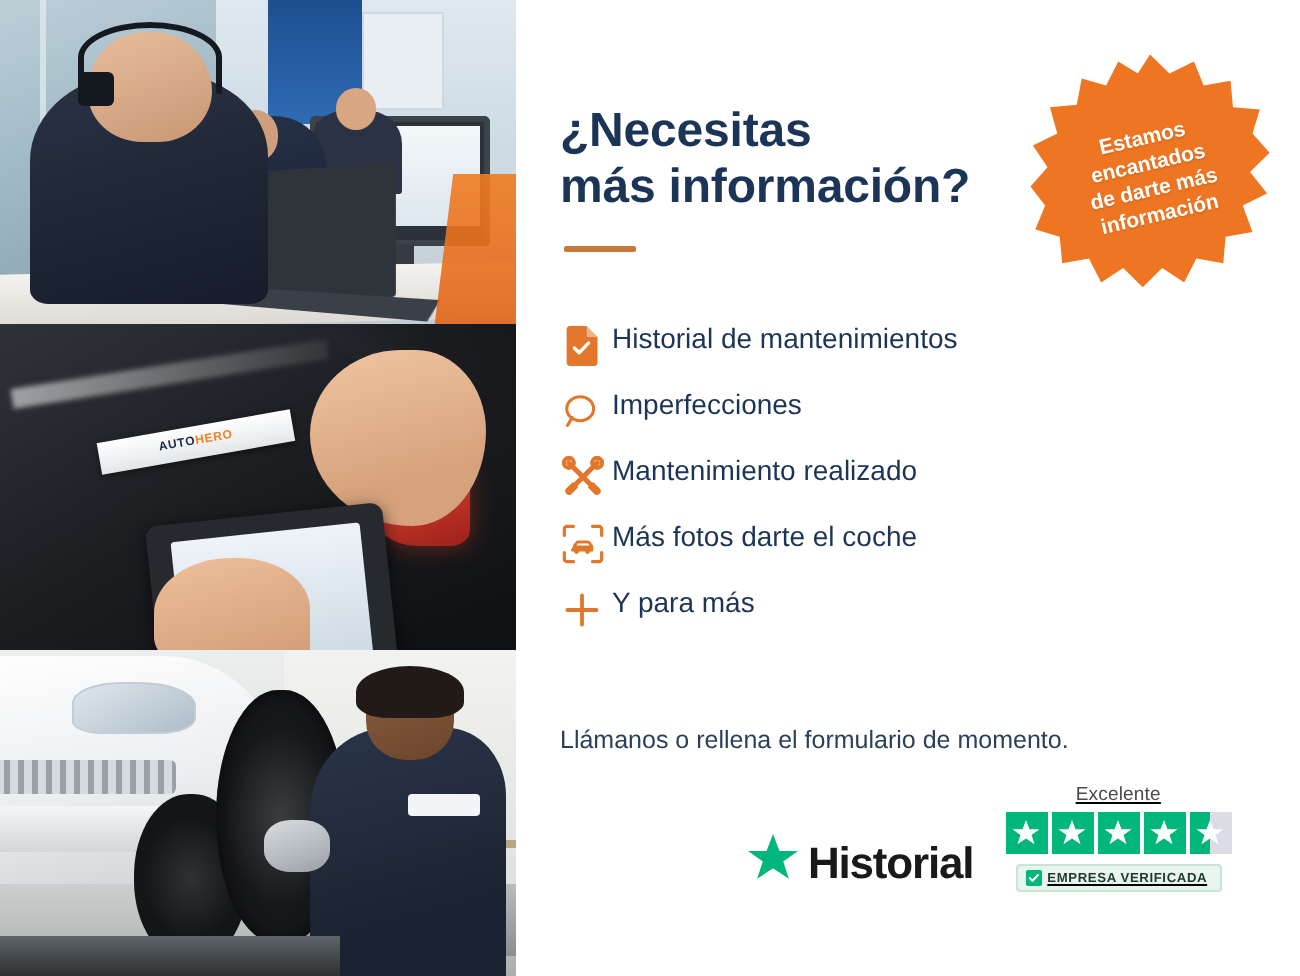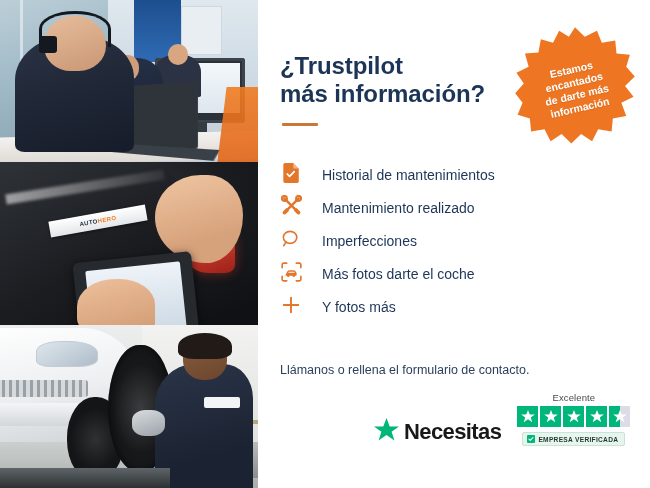--- a/index.html
+++ b/index.html
@@ -317,22 +317,22 @@
 
   
   .features {
     margin-top: 36px;
     display: flex;
     flex-direction: column;
     gap: 11px;
   }
   .feature {
     display: flex;
-    align-items: flex-end;
-    gap: 20px;
+    align-items: flex-start;
+    gap: 4px;
   }
   .feature-icon {
     width: 22px; height: 22px;
     flex: 0 0 22px;
     display: flex; align-items: center; justify-content: center;
     color: #e2762a;
   }
   .feature-label {
     font-size: 14px;
     color: #1c3557;
@@ -355,21 +355,21 @@
     bottom: 42px;
     display: flex;
     align-items: flex-end;
     gap: 16px;
   }
   .tp-logo { display:flex; align-items:center; gap:5px; }
   .tp-word {
     font-size: 22px; font-weight: 700;
     color: #191919; letter-spacing: -0.6px;
   }
-  .tp-right { display:flex; flex-direction:column; align-items:center; gap:3px; }
+  .tp-right { display:flex; flex-direction:column; align-items:center; gap:3px;text-decoration:underline; }
   .tp-excelente {
     font-size: 9.5px; color: #4a4a4a; letter-spacing: .1px;
   }
   .tp-stars { display:flex; gap:2px; }
   .tp-star {
     width: 21px; height: 21px;
     background: #00b67a;
     display:flex; align-items:center; justify-content:center;
     position: relative;
   }
@@ -473,66 +473,66 @@
         <div class="badge-text">
           <div>Estamos</div>
           <div>encantados</div>
           <div>de darte más</div>
           <div>información</div>
         </div>
       </div>
     </div>
 
     <h1 class="headline">
-      <span>¿Trustpilot</span><br>
+      <span>¿Necesitas</span><br>
       <span>más información?</span>
     </h1>
     <div class="rule"></div>
 
     <div class="features">
 
       <div class="feature">
         <span class="feature-icon">
           <svg width="17" height="20" viewBox="0 0 18 22" aria-hidden="true">
             <path fill="#e2762a" d="M2 0h9l6 6v14a2 2 0 0 1-2 2H2a2 2 0 0 1-2-2V2a2 2 0 0 1 2-2z"></path>
             <path fill="#ffffff" opacity=".45" d="M11 0l6 6h-6z"></path>
             <path d="M4.3 12.1l2.6 2.6 5.1-5.3" stroke="#ffffff" stroke-width="1.9" fill="none" stroke-linecap="round" stroke-linejoin="round"></path>
           </svg>
         </span>
         <span class="feature-label">Historial de mantenimientos</span>
+      </div>
+
+      <div class="feature">
+        <span class="feature-icon">
+          <svg width="20" height="20" viewBox="0 0 22 22" fill="none" aria-hidden="true">
+            <ellipse cx="10" cy="9.2" rx="7.4" ry="6.6" stroke="#e2762a" stroke-width="1.7"></ellipse>
+            <path d="M5.6 14.1 L3.0 18.4" stroke="#e2762a" stroke-width="1.7" stroke-linecap="round"></path>
+          </svg>
+        </span>
+        <span class="feature-label">Imperfecciones</span>
       </div>
 
       <div class="feature">
         <span class="feature-icon">
           <svg width="21" height="21" viewBox="0 0 22 22" aria-hidden="true">
             <g stroke="#e2762a" stroke-width="2.6" stroke-linecap="round">
               <path d="M3.5 3.5 L16 16"></path>
               <path d="M18.5 3.5 L6 16"></path>
             </g>
             <path fill="#e2762a" d="M16.3 13.6l3.6 3.6a2 2 0 0 1-2.8 2.8l-3.6-3.6z"></path>
             <path fill="#e2762a" d="M5.7 13.6L2.1 17.2a2 2 0 0 0 2.8 2.8l3.6-3.6z"></path>
             <circle cx="3.6" cy="3.6" r="2.6" fill="none" stroke="#e2762a" stroke-width="2.2"></circle>
             <circle cx="18.4" cy="3.6" r="2.6" fill="none" stroke="#e2762a" stroke-width="2.2"></circle>
           </svg>
         </span>
         <span class="feature-label">Mantenimiento realizado</span>
       </div>
 
       <div class="feature">
         <span class="feature-icon">
-          <svg width="20" height="20" viewBox="0 0 22 22" fill="none" aria-hidden="true">
-            <ellipse cx="10" cy="9.2" rx="7.4" ry="6.6" stroke="#e2762a" stroke-width="1.7"></ellipse>
-            <path d="M5.6 14.1 L3.0 18.4" stroke="#e2762a" stroke-width="1.7" stroke-linecap="round"></path>
-          </svg>
-        </span>
-        <span class="feature-label">Imperfecciones</span>
-      </div>
-
-      <div class="feature">
-        <span class="feature-icon">
           <svg width="21" height="20" viewBox="0 0 22 21" fill="none" aria-hidden="true">
             <g stroke="#e2762a" stroke-width="1.7" stroke-linecap="round">
               <path d="M1.2 6V2.6a1.4 1.4 0 0 1 1.4-1.4H6"></path>
               <path d="M20.8 6V2.6a1.4 1.4 0 0 0-1.4-1.4H16"></path>
               <path d="M1.2 15v3.4a1.4 1.4 0 0 0 1.4 1.4H6"></path>
               <path d="M20.8 15v3.4a1.4 1.4 0 0 1-1.4 1.4H16"></path>
             </g>
             <path fill="#e2762a" d="M5.6 12.2c0-.5.2-1 .5-1.4l1.1-1.5c.3-.4.8-.7 1.4-.7h4.8c.6 0 1.1.3 1.4.7l1.1 1.5c.3.4.5.9.5 1.4v1.5a.8.8 0 0 1-.8.8h-.9a1.3 1.3 0 0 1-2.6 0H8.9a1.3 1.3 0 0 1-2.6 0h-.9a.8.8 0 0 1-.8-.8z"></path>
             <path fill="#ffffff" d="M7.6 11.3l.7-1.1h5.4l.7 1.1z"></path>
           </svg>
@@ -542,39 +542,39 @@
 
       <div class="feature">
         <span class="feature-icon">
           <svg width="20" height="20" viewBox="0 0 22 22" aria-hidden="true">
             <g stroke="#e2762a" stroke-width="2.1" stroke-linecap="round">
               <path d="M11 3 V19"></path>
               <path d="M3 11 H19"></path>
             </g>
           </svg>
         </span>
-        <span class="feature-label">Y fotos más</span>
+        <span class="feature-label">Y para más</span>
       </div>
 
     </div>
 
     <p class="contact">
       <br>
-      <span>Llámanos o rellena el formulario de contacto.</span>
+      <span>Llámanos o rellena el formulario de momento.</span>
     </p>
 
     <div class="trust">
 
       <div class="tp-logo">
         <span>
           <svg width="25" height="24" viewBox="0 0 24 23" aria-hidden="true">
             <path fill="#00b67a" d="M12 0l3.1 8.1H24l-7.1 5.1 2.7 8.3L12 16.4 4.4 21.5l2.7-8.3L0 8.1h8.9z"></path>
           </svg>
         </span>
-        <span class="tp-word">Necesitas</span>
+        <span class="tp-word">Historial</span>
       </div>
 
       <div class="tp-right">
         <span class="tp-excelente">Excelente</span>
 
         <div class="tp-stars">
           <span class="tp-star">
             <svg width="14" height="13" viewBox="0 0 24 23" aria-hidden="true">
                 <path fill="#fff" d="M12 0l3.1 8.1H24l-7.1 5.1 2.7 8.3L12 16.4 4.4 21.5l2.7-8.3L0 8.1h8.9z"></path>
               </svg>

